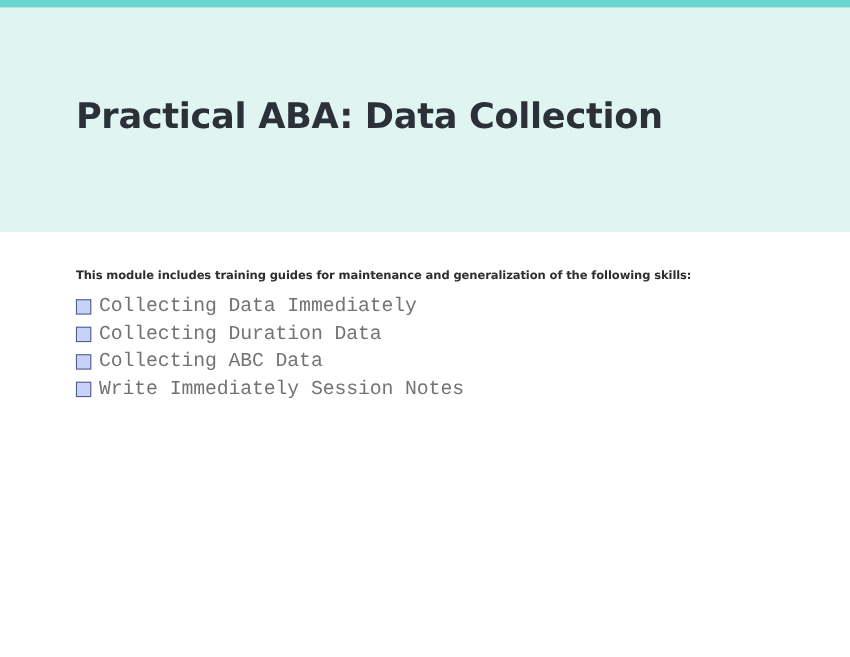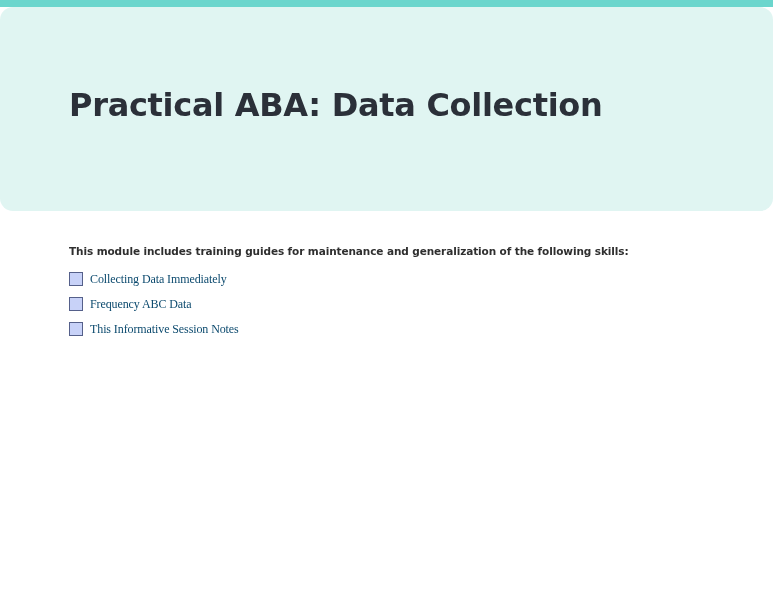--- a/index.html
+++ b/index.html
@@ -34,21 +34,20 @@
   }
 
   
   .hero {
     position: absolute;
     top: 7px;
     left: 0;
     width: 773px;
     height: 204px;
     background: #e0f5f2;
-    border-radius: 13px;
   }
 
   .hero-title {
     position: absolute;
     left: 69px;
     top: 78px;
     margin: 0;
     font-family: "DejaVu Sans", sans-serif;
     font-size: 32px;
     font-weight: bold;
@@ -103,23 +102,23 @@
     height: 14px;
     min-width: 14px;
     box-sizing: border-box;
     background: #c8d2f8;
     border: 1px solid #55608a;
     margin-right: 7px;
     display: inline-block;
   }
 
   .skill-label {
-    font-family: Liberation Serif, serif;
-    font-size: 12px;
-    color: #0c4a6e;
+    font-family: Liberation Mono, monospace;
+    font-size: 18px;
+    color: #737373;
     line-height: 1;
     letter-spacing: -0.1px;
     white-space: nowrap;
   }
 </style>
 </head>
 <body>
 
 <div class="page">
 
@@ -135,29 +134,33 @@
 
     <ul class="skill-list">
 
       <li class="skill-item">
         <span class="skill-checkbox"></span>
         <span class="skill-label">Collecting Data Immediately</span>
       </li>
 
 
 
+      <li class="skill-item">
+        <span class="skill-checkbox"></span>
+        <span class="skill-label">Collecting Duration Data</span>
+      </li>
 
       <li class="skill-item">
         <span class="skill-checkbox"></span>
-        <span class="skill-label">Frequency ABC Data</span>
+        <span class="skill-label">Collecting ABC Data</span>
       </li>
 
 
       <li class="skill-item">
         <span class="skill-checkbox"></span>
-        <span class="skill-label">This Informative Session Notes</span>
+        <span class="skill-label">Write Immediately Session Notes</span>
       </li>
 
     </ul>
 
   </div>
 
 </div>
 
 </body></html>

